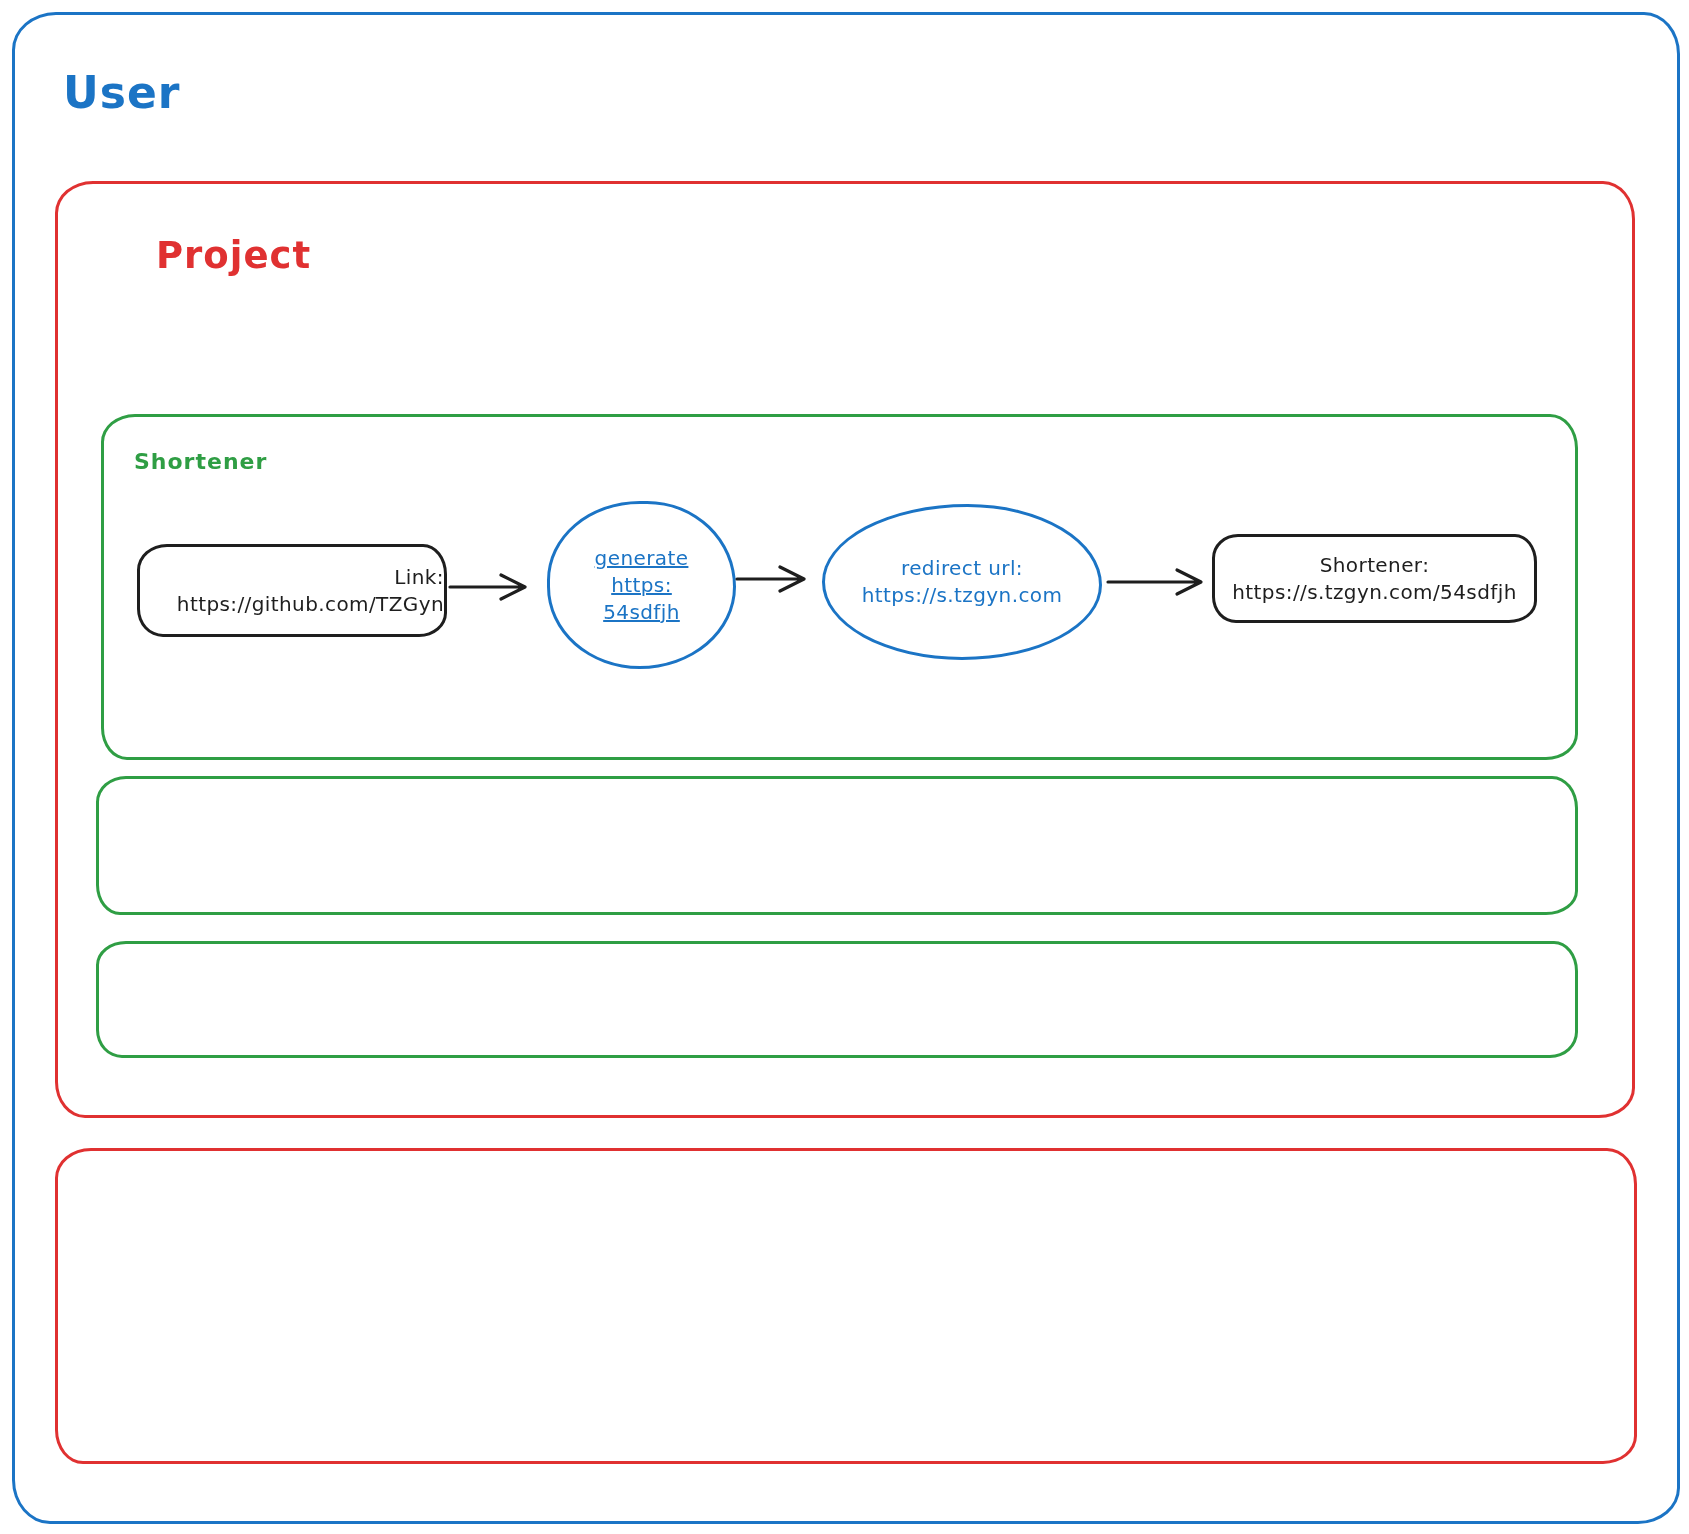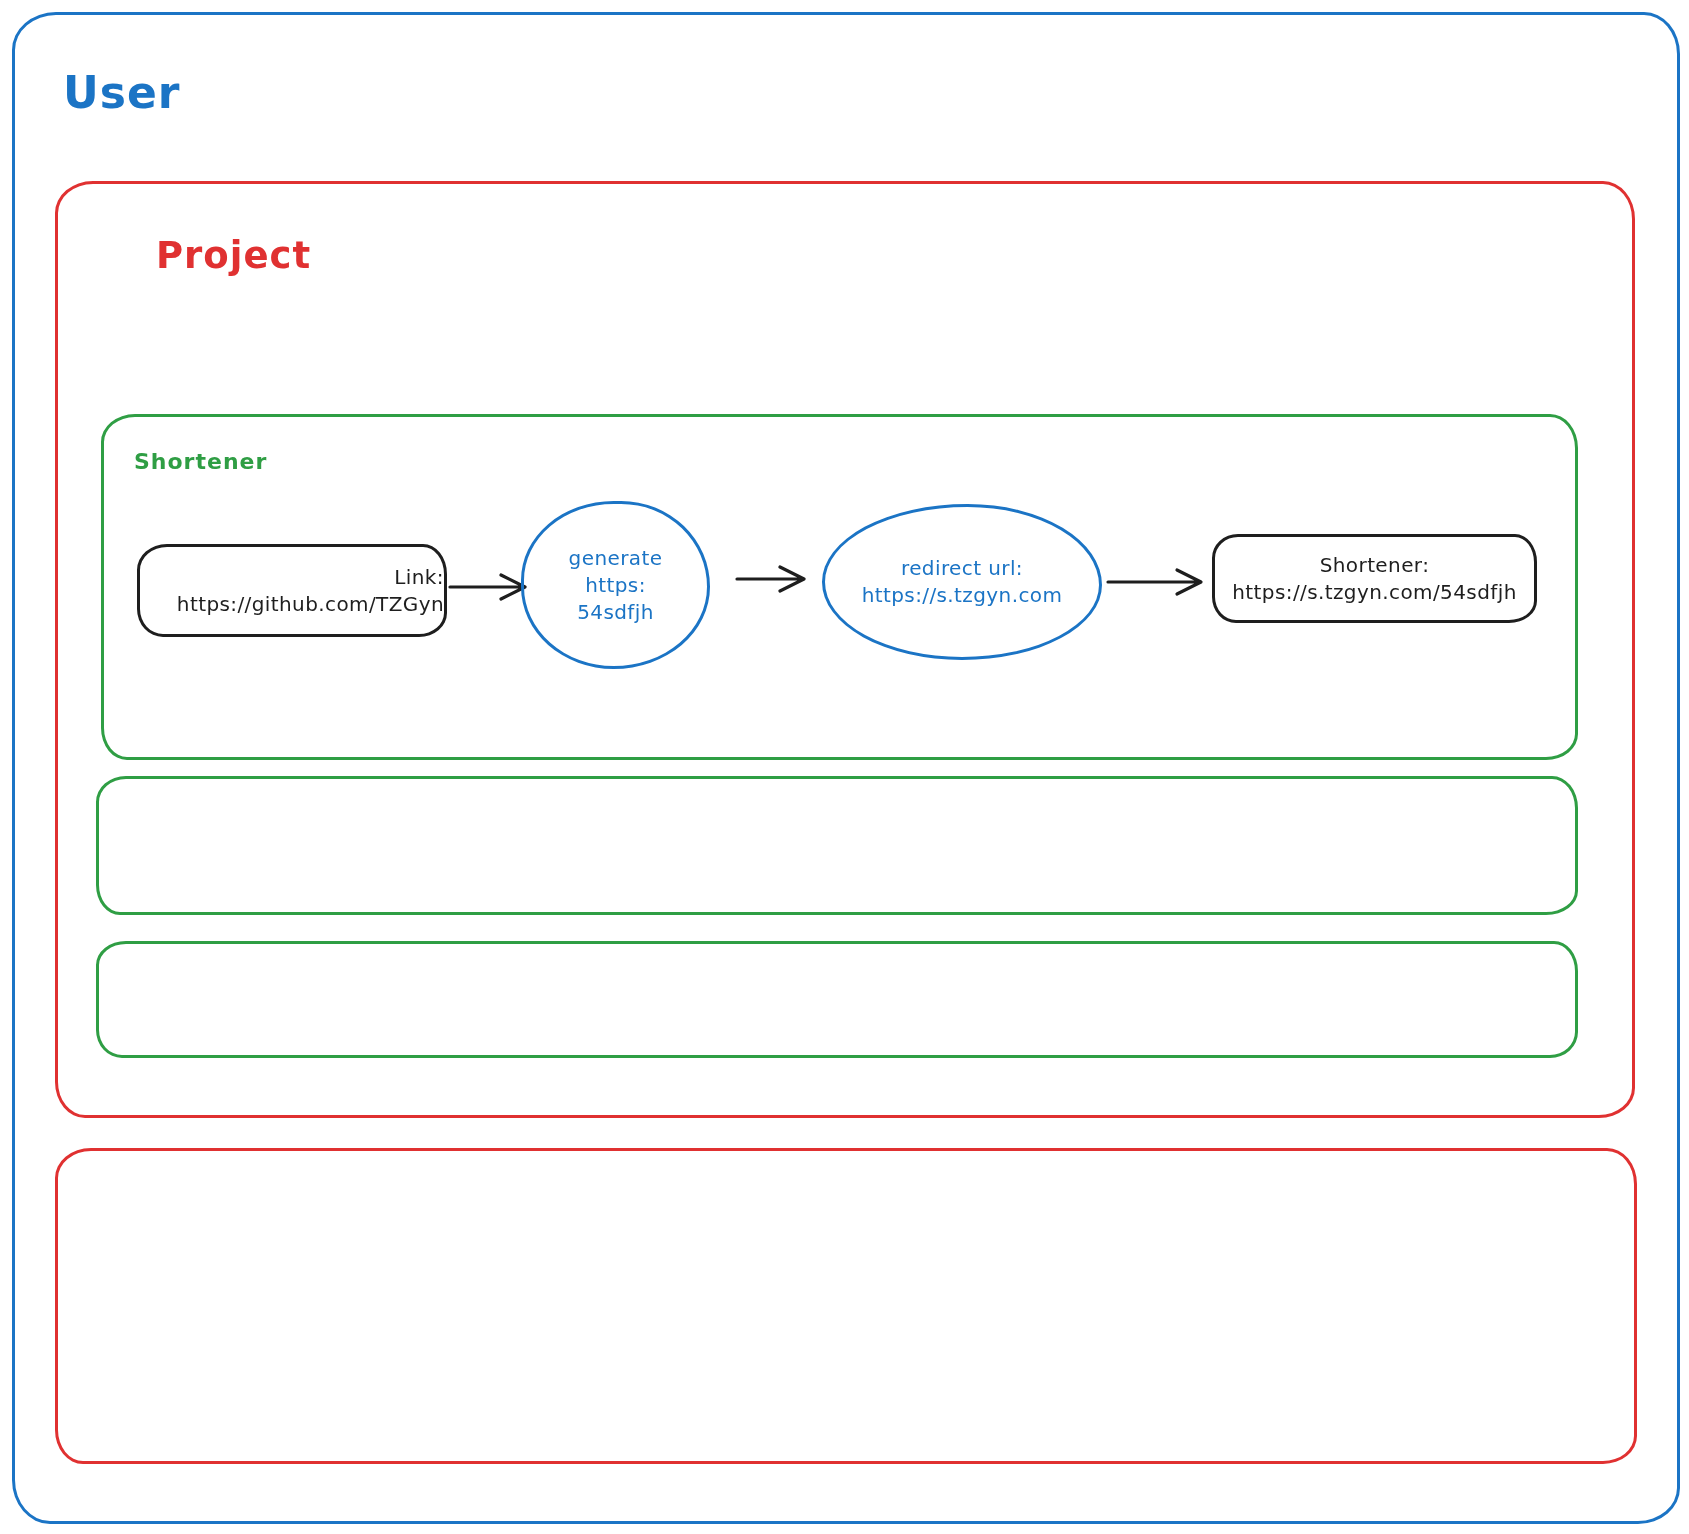--- a/index.html
+++ b/index.html
@@ -70,24 +70,25 @@
   .node span{display:block;white-space:nowrap;}
 
   .link-node{
     left:33px;top:127px;width:310px;height:93px;
     border:3px solid var(--ink);
     border-radius:30px 24px 28px 26px / 26px 30px 24px 28px;
     color:var(--ink);
     align-items:flex-end;
   }
   .generate-node{
-    left:417px;top:84px;width:189px;height:168px;
+    left:443px;top:84px;width:189px;height:168px;
     border:3px solid var(--blue);
     border-radius:50% 48% 52% 50% / 48% 52% 50% 50%;
     color:var(--blue);
+    text-decoration:underline;
   }
   .redirect-node{
     left:718px;top:87px;width:280px;height:156px;
     border:3px solid var(--blue);
     border-radius:52% 48% 50% 50% / 50% 52% 48% 50%;
     color:var(--blue);
   }
   .result-node{
     left:1108px;top:117px;width:325px;height:89px;
     border:3px solid var(--ink);

